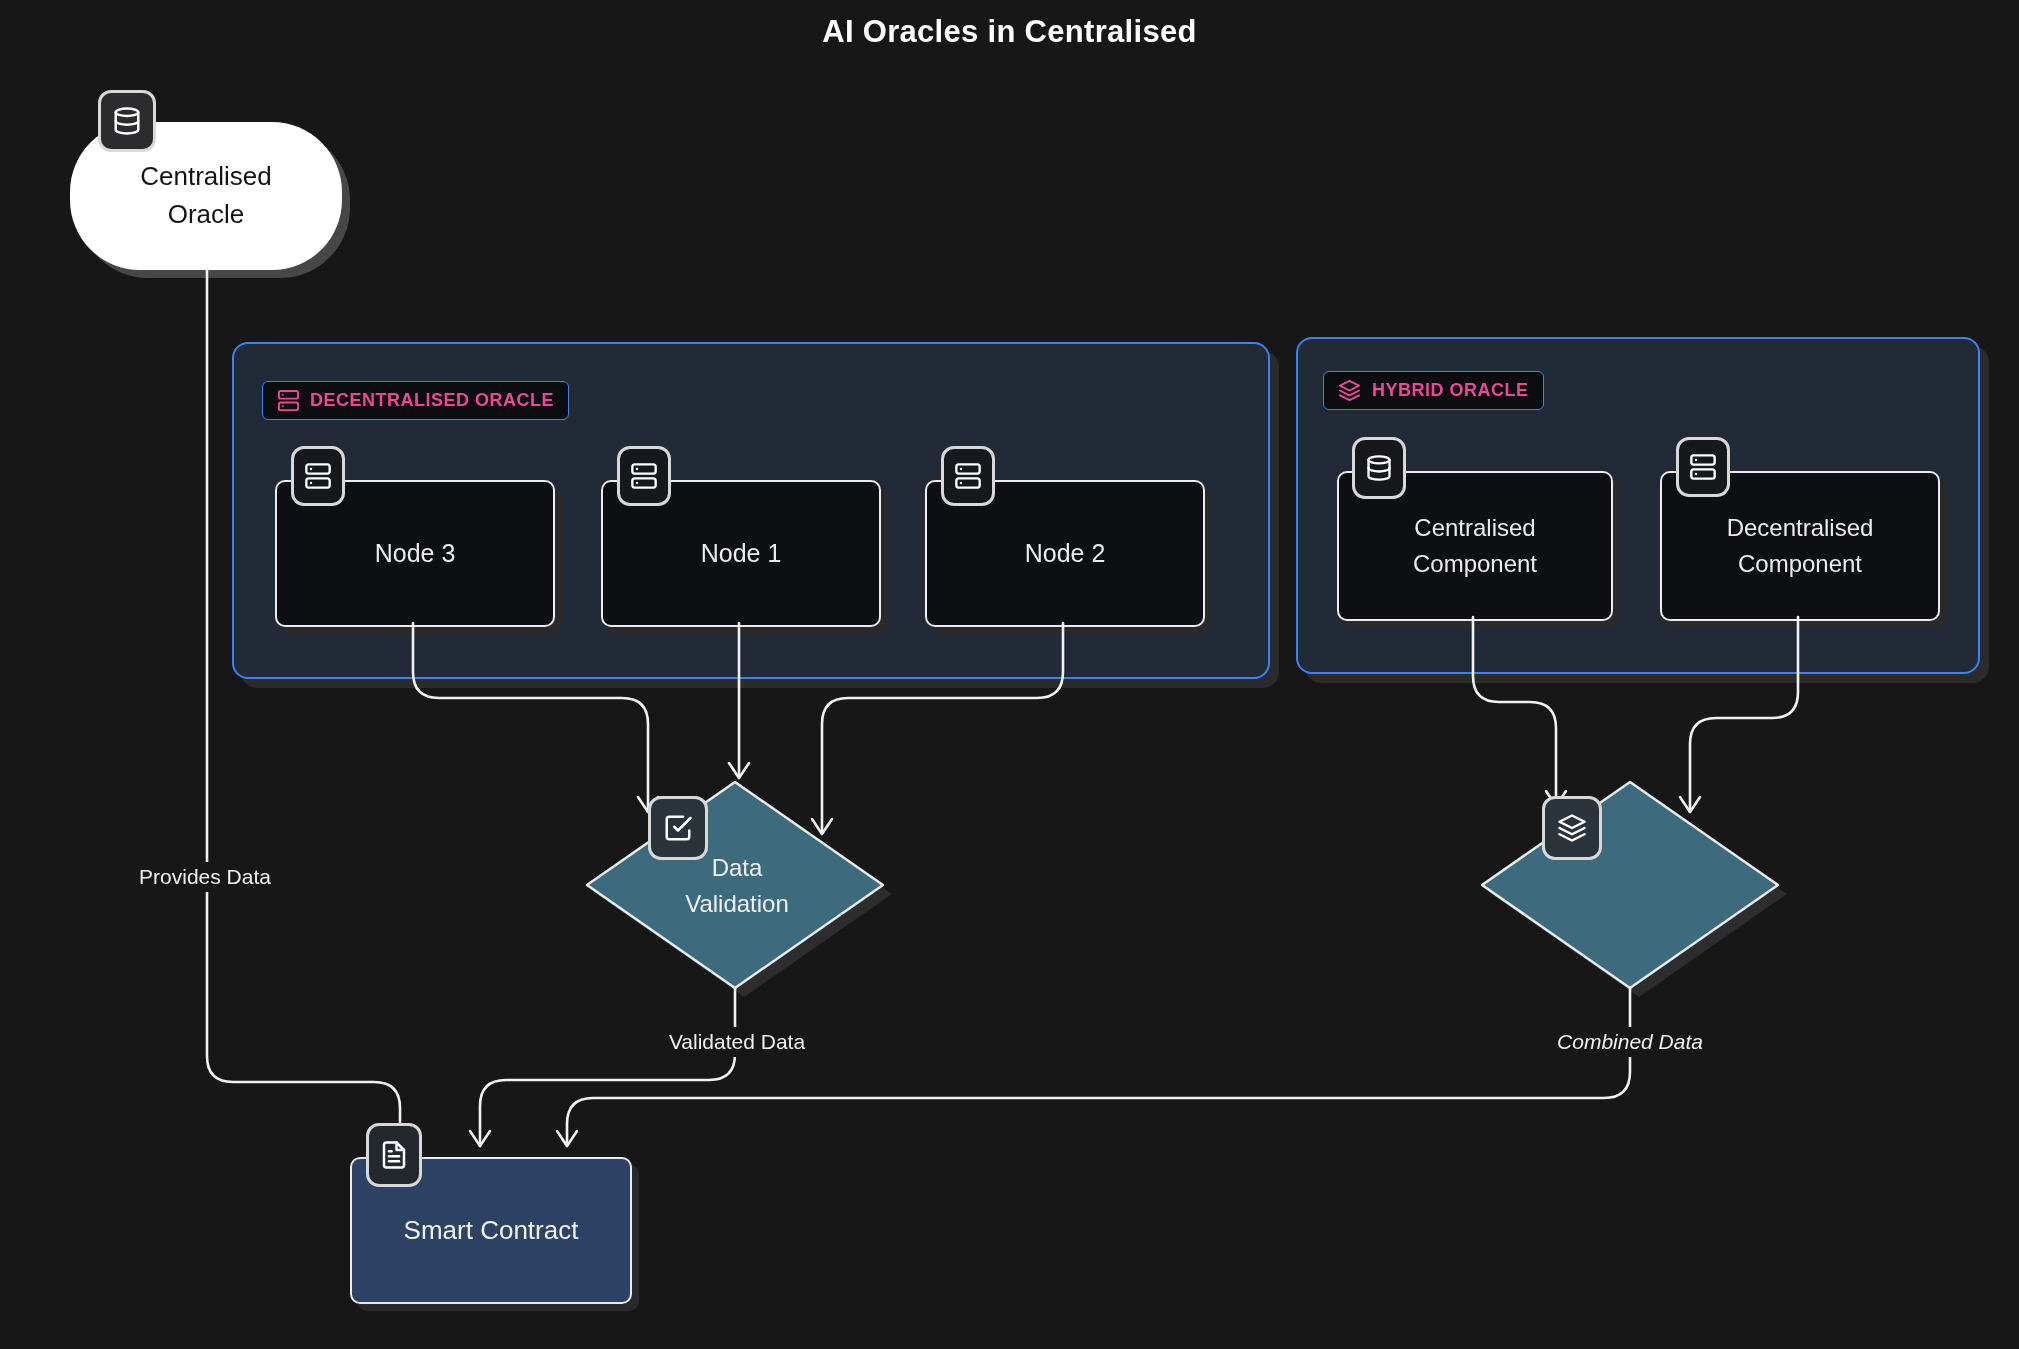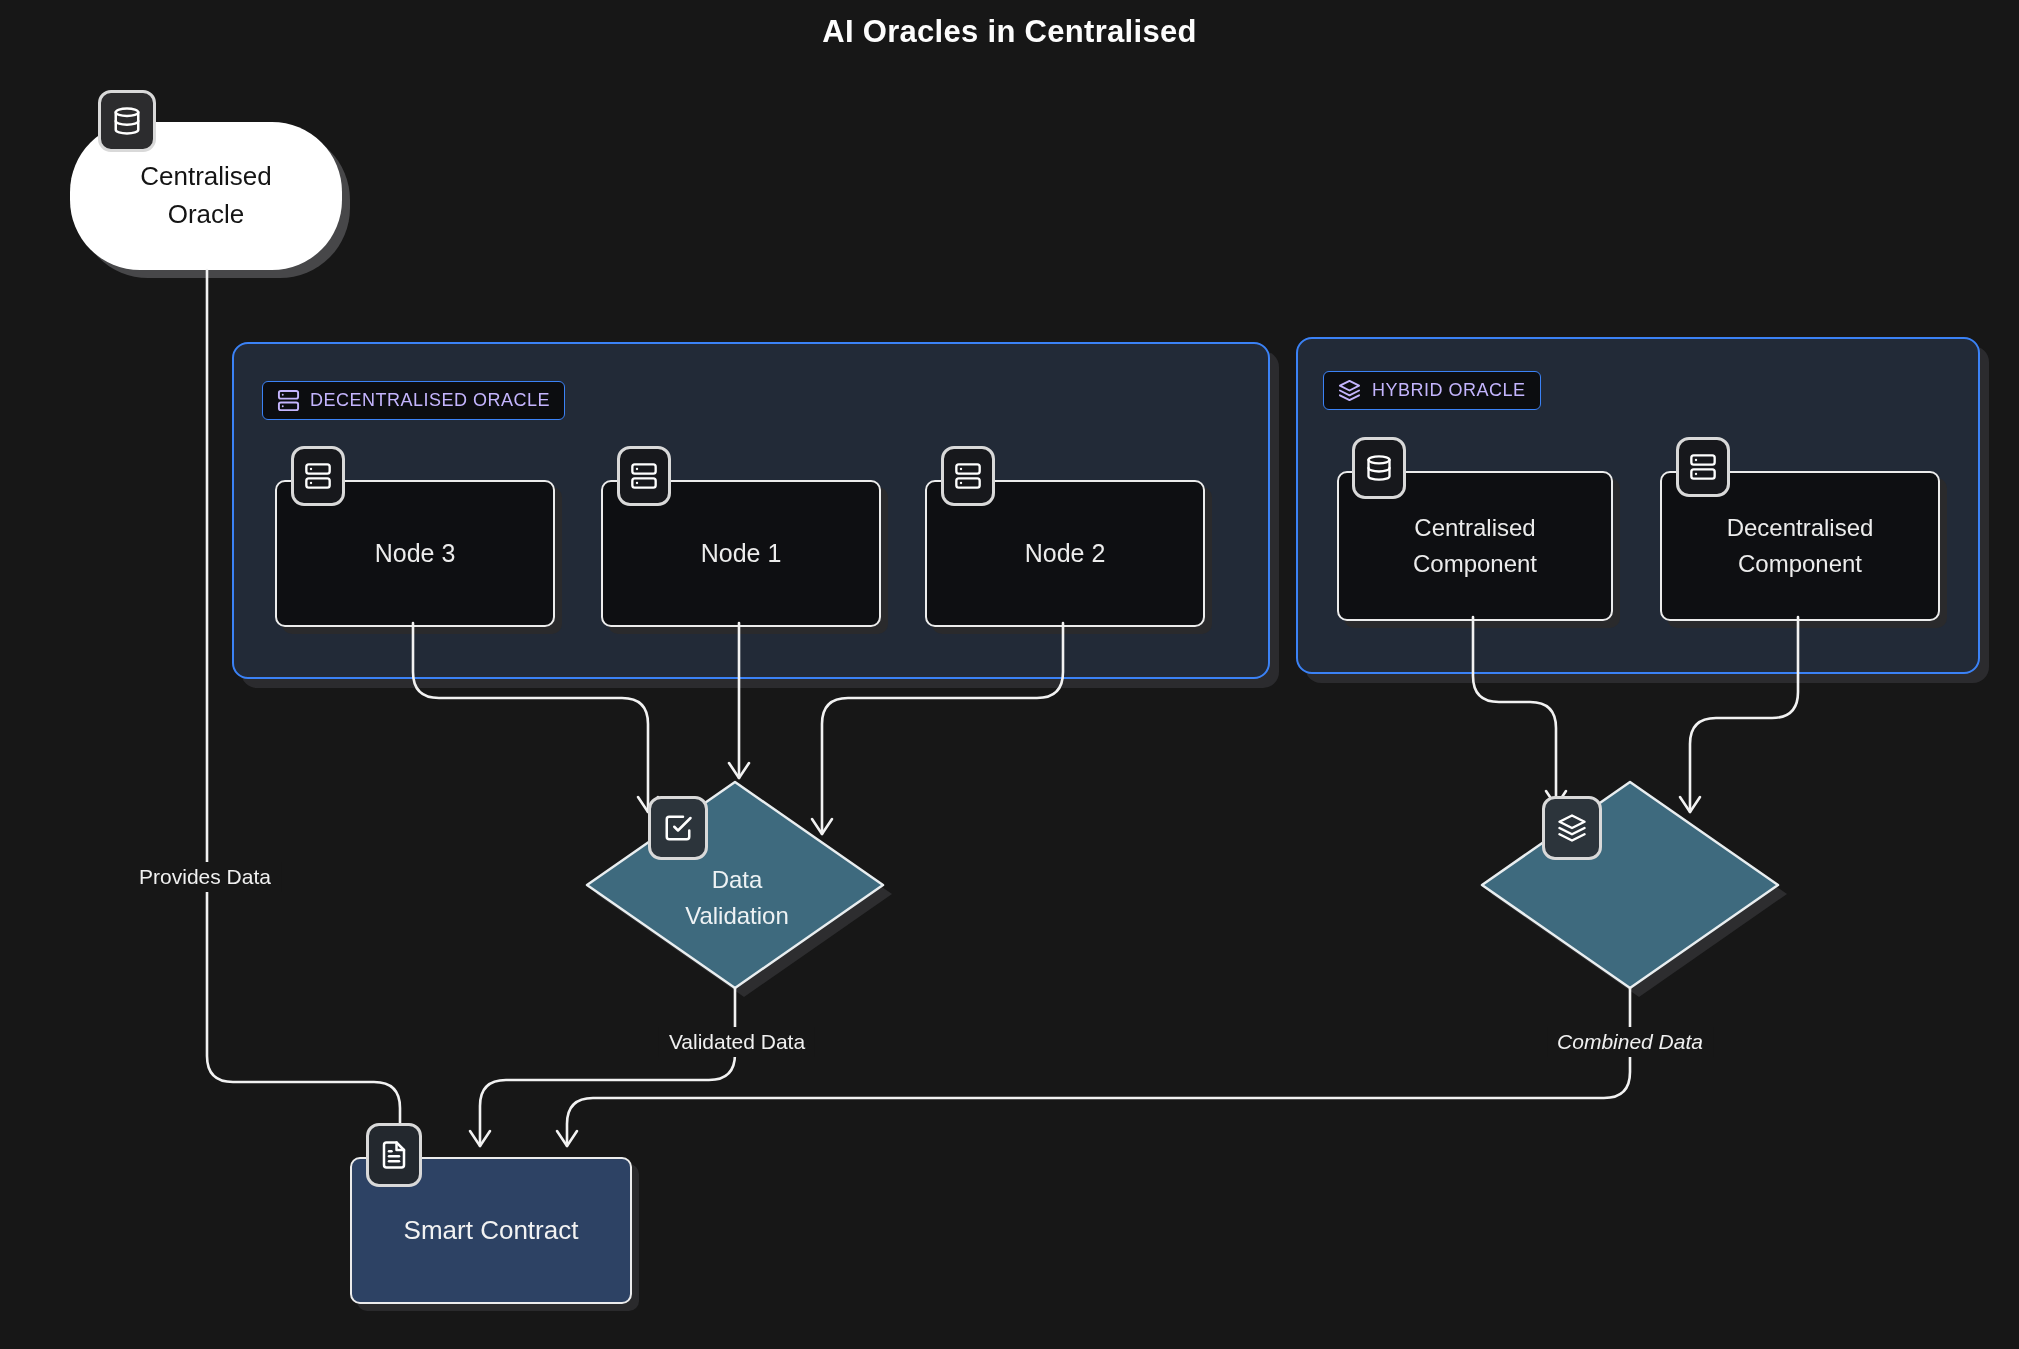--- a/index.html
+++ b/index.html
@@ -11,21 +11,21 @@
     position:absolute;top:14px;left:0;width:100%;text-align:center;
     color:#fdfdfd;font-size:31px;font-weight:bold;letter-spacing:.3px;z-index:5;
   }
   .container-box{
     position:absolute;background:#222a37;border:2.5px solid #3b82f6;border-radius:16px;
     box-shadow:9px 9px 0 #2b2b2e;z-index:10;
   }
   .chip{
     position:absolute;display:flex;align-items:center;gap:10px;
     background:#0c0d10;border:1.5px solid #3b82f6;border-radius:6px;
-    padding:7px 14px;color:#c4b5fd;font-size:18px;font-weight:normal;letter-spacing:.5px;z-index:15;
+    padding:7px 14px;color:#ec4899;font-size:18px;font-weight:bold;letter-spacing:.5px;z-index:15;
   }
   .box{
     position:absolute;display:flex;align-items:center;justify-content:center;text-align:center;
     background:#0e0f12;border:2.5px solid #ececec;border-radius:10px;color:#ececec;
     font-size:25px;line-height:1.5;box-shadow:7px 7px 0 #2a2a2c;z-index:12;
   }
   .oracle-pill{
     position:absolute;display:flex;align-items:center;justify-content:center;text-align:center;
     background:#ffffff;border-radius:70px;color:#141414;font-size:26px;line-height:1.45;
     box-shadow:8px 8px 0 #474749;z-index:12;
@@ -35,21 +35,21 @@
     position:absolute;display:flex;align-items:center;justify-content:center;
     background:#24262b;border:3px solid #d9d9d9;border-radius:13px;color:#ffffff;z-index:40;
   }
   .badge svg{stroke:#ffffff;}
   .edge-label{
     position:absolute;transform:translate(-50%,-50%);background:#171717;
     padding:3px 10px;color:#f0f0f0;font-size:21px;white-space:nowrap;z-index:30;
   }
   .diamond-label{
     position:absolute;transform:translate(-50%,-50%);color:#eef2f4;text-align:center;
-    font-size:24px;line-height:1.5;z-index:30;margin-top:12px;
+    font-size:24px;line-height:1.5;z-index:30;
   }
   .edges{position:absolute;top:0;left:0;z-index:20;pointer-events:none;}
   .icon-stroke{fill:none;stroke:currentColor;stroke-width:2;stroke-linecap:round;stroke-linejoin:round;}
 </style>
 </head>
 <body>
 
 <div class="canvas">
 
   <div class="title">AI Oracles in Centralised</div>

